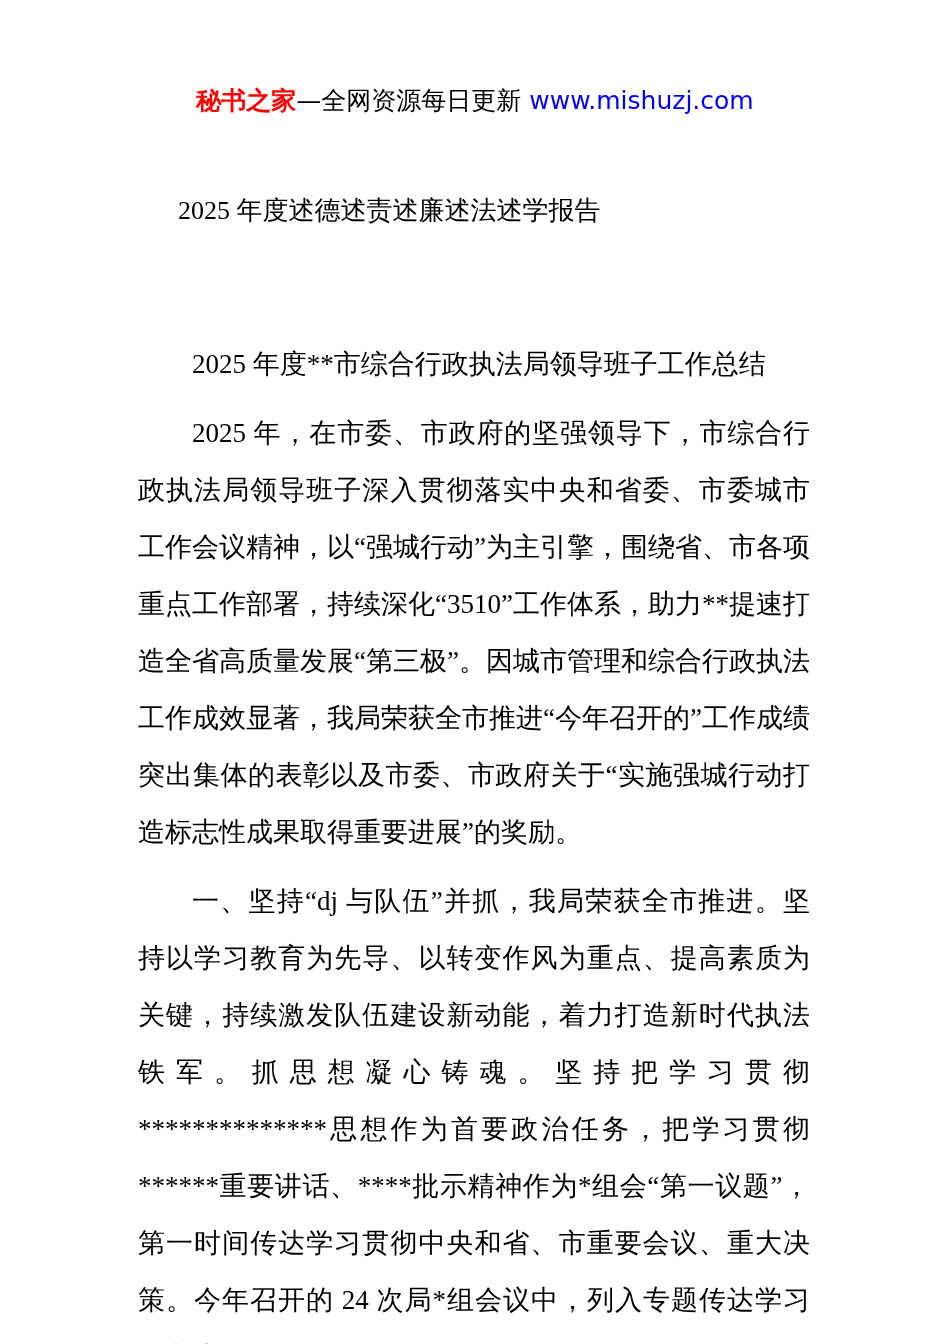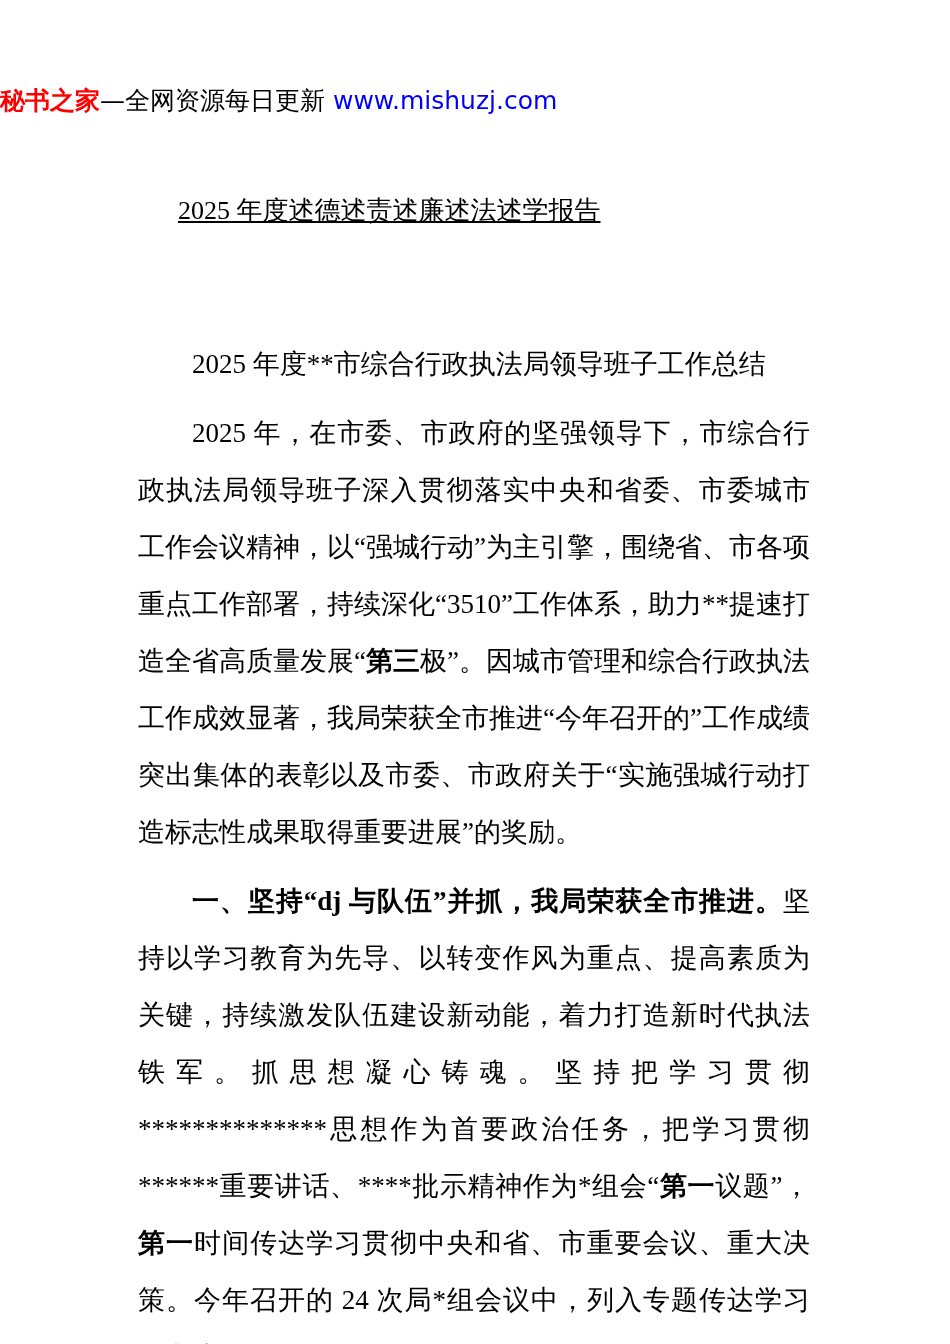--- a/index.html
+++ b/index.html
@@ -8,47 +8,47 @@
     height: 1344px;
     background: #ffffff;
     color: #000000;
     font-family: "Liberation Serif", "DejaVu Serif", serif;
     overflow: hidden;
   }
   .page { width: 950px; height: 1344px; position: relative; }
 
   .site-header {
     padding-top: 86px;
-    text-align: left;
+    text-align: center;
     font-size: 25px;
     line-height: 30px;
     font-family: "DejaVu Sans", "Liberation Sans", sans-serif;
     white-space: nowrap;
   }
   .brand  { color: #ff0000; font-weight: bold; }
   .tagline{ color: #000000; }
   .url    { color: #0000ff; text-decoration: none; cursor: pointer; }
 
-  .title-block { margin: 70px 128px 0 126px; text-decoration: underline; }
+  .title-block { margin: 70px 128px 0 126px; }
   .title-line {
     margin: 0;
     font-size: 26px;
     line-height: 50px;
     text-indent: 2em;
     text-align: left;
   }
 
   .doc-body {
     margin: 100px 128px 0 126px;
     font-size: 27px;
     line-height: 57px;
     text-align: justify;
   }
   .para { margin: 12px; text-indent: 2em; }
-  .b { font-weight: bold; }
+  .b { font-weight: normal; }
 </style>
 </head>
 <body>
 
 <div class="page">
 
   <div class="site-header">
     <span class="brand">秘书之家</span><span class="tagline">—全网资源每日更新 </span><a class="url">www.mishuzj.com</a>
   </div>
 

